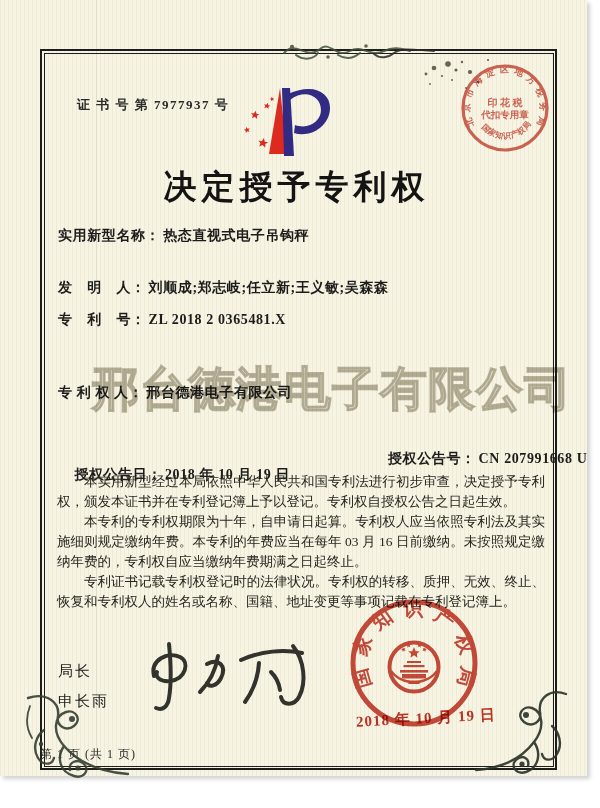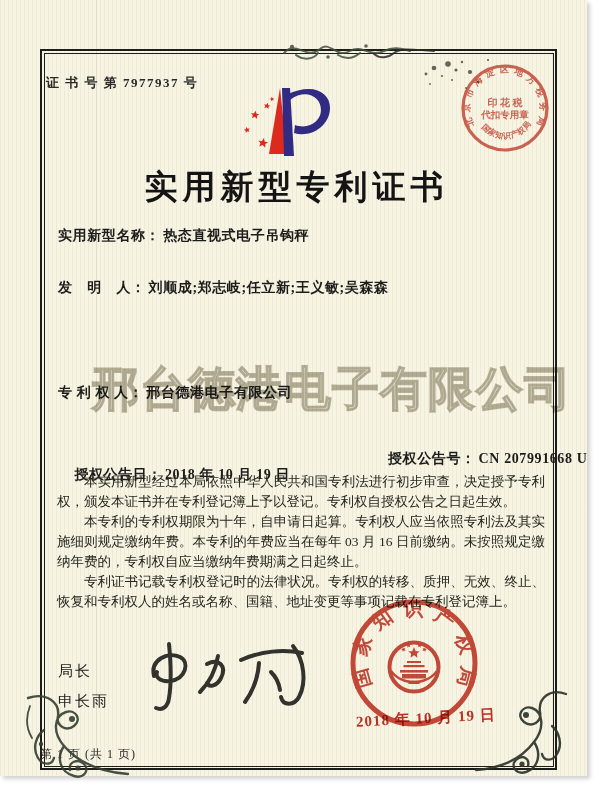--- a/index.html
+++ b/index.html
@@ -4,21 +4,21 @@
 <style>
   html,body{margin:0;padding:0;background:#e8e8e8;}
   .page{position:relative;width:600px;height:808px;background:#ffffff;overflow:hidden;
         font-family:"Liberation Serif","DejaVu Serif",serif;color:#1d1d1b;}
   .paper{position:absolute;left:0;top:0;width:587px;height:776px;background:#f7f4e3;
          background-image:repeating-linear-gradient(90deg,rgba(186,176,146,.15) 0 1px,rgba(0,0,0,0) 1px 4px);
          box-shadow:3px 3px 4px rgba(0,0,0,.18);}
   .crease{position:absolute;left:96px;top:0;width:1px;height:770px;background:rgba(120,110,80,.10);}
   .frame{position:absolute;left:40px;top:49px;width:513px;height:717px;border:2.5px solid #1d1d1b;}
   .frame::before{content:"";position:absolute;inset:1.5px;border:1px solid #1d1d1b;}
-  .certno{position:absolute;left:46px;top:74px;font-size:13px;font-weight:bold;letter-spacing:1.5px;color:#2a2a28;}
+  .certno{position:absolute;left:46px;top:96px;font-size:13px;font-weight:bold;letter-spacing:1.5px;color:#2a2a28;padding-left:31px;}
   .title{position:absolute;left:40px;top:165px;width:513px;text-align:center;
          font-size:33px;font-weight:bold;letter-spacing:5px;color:#141414;}
   .frow{position:absolute;left:58px;font-size:14px;font-weight:bold;color:#1c1c1a;
         letter-spacing:.6px;white-space:pre;z-index:2;}
   .frow .fvalue{margin-left:3px;}
   .grant-no{position:absolute;left:330px;top:0;white-space:pre;}
   .bodytext{position:absolute;left:57px;top:472px;width:488px;z-index:2;
             font-size:13.5px;line-height:20px;text-align:justify;color:#26261f;}
   .bodytext p{margin:0;text-indent:2em;}
   .officer{position:absolute;left:58px;font-size:15px;font-weight:normal;letter-spacing:2px;z-index:2;}
@@ -87,24 +87,25 @@
       <use href="#star" transform="translate(11,46) scale(3.2) rotate(-14)"></use>
       <use href="#star" transform="translate(27,59) scale(5.2) rotate(10)"></use>
       <polygon points="44,4 51,70 33,70"></polygon>
     </g>
     <g fill="#312b84">
       <polygon points="46,4 54,4 58,72 48,72"></polygon>
       <path d="M52,10 C78,-2 95,9 94,25 C93,43 74,54 58,49 L59,41 C73,46 85,37 85,26 C85,13 70,4 54,16 Z"></path>
     </g>
   </svg>
 
-  <div class="title">实用新型专利证书</div>
+  <div class="title">决定授予专利权</div>
 
   <div class="frow" style="top:227px"><span class="flabel">实用新型名称：</span><span class="fvalue">热态直视式电子吊钩秤</span></div>
   <div class="frow" style="top:279px"><span class="flabel">发　明　人：</span><span class="fvalue">刘顺成;郑志岐;任立新;王义敏;吴森森</span></div>
+  <div class="frow" style="top:311px"><span class="flabel">专　利　号：</span><span class="fvalue">ZL 2018 2 0365481.X</span></div>
   <div class="frow" style="top:384px"><span class="flabel">专 利 权 人：</span><span class="fvalue">邢台德港电子有限公司</span></div>
 
   <div class="frow" style="top:450px;width:486px">
     <span>授权公告日：</span><span class="fvalue">2018 年 10 月 19 日</span>
     <span class="grant-no"><span>授权公告号：</span><span class="fvalue">CN 207991668 U</span></span>
   </div>
 
   <div class="watermark">邢台德港电子有限公司</div>
 
   <div class="bodytext">

